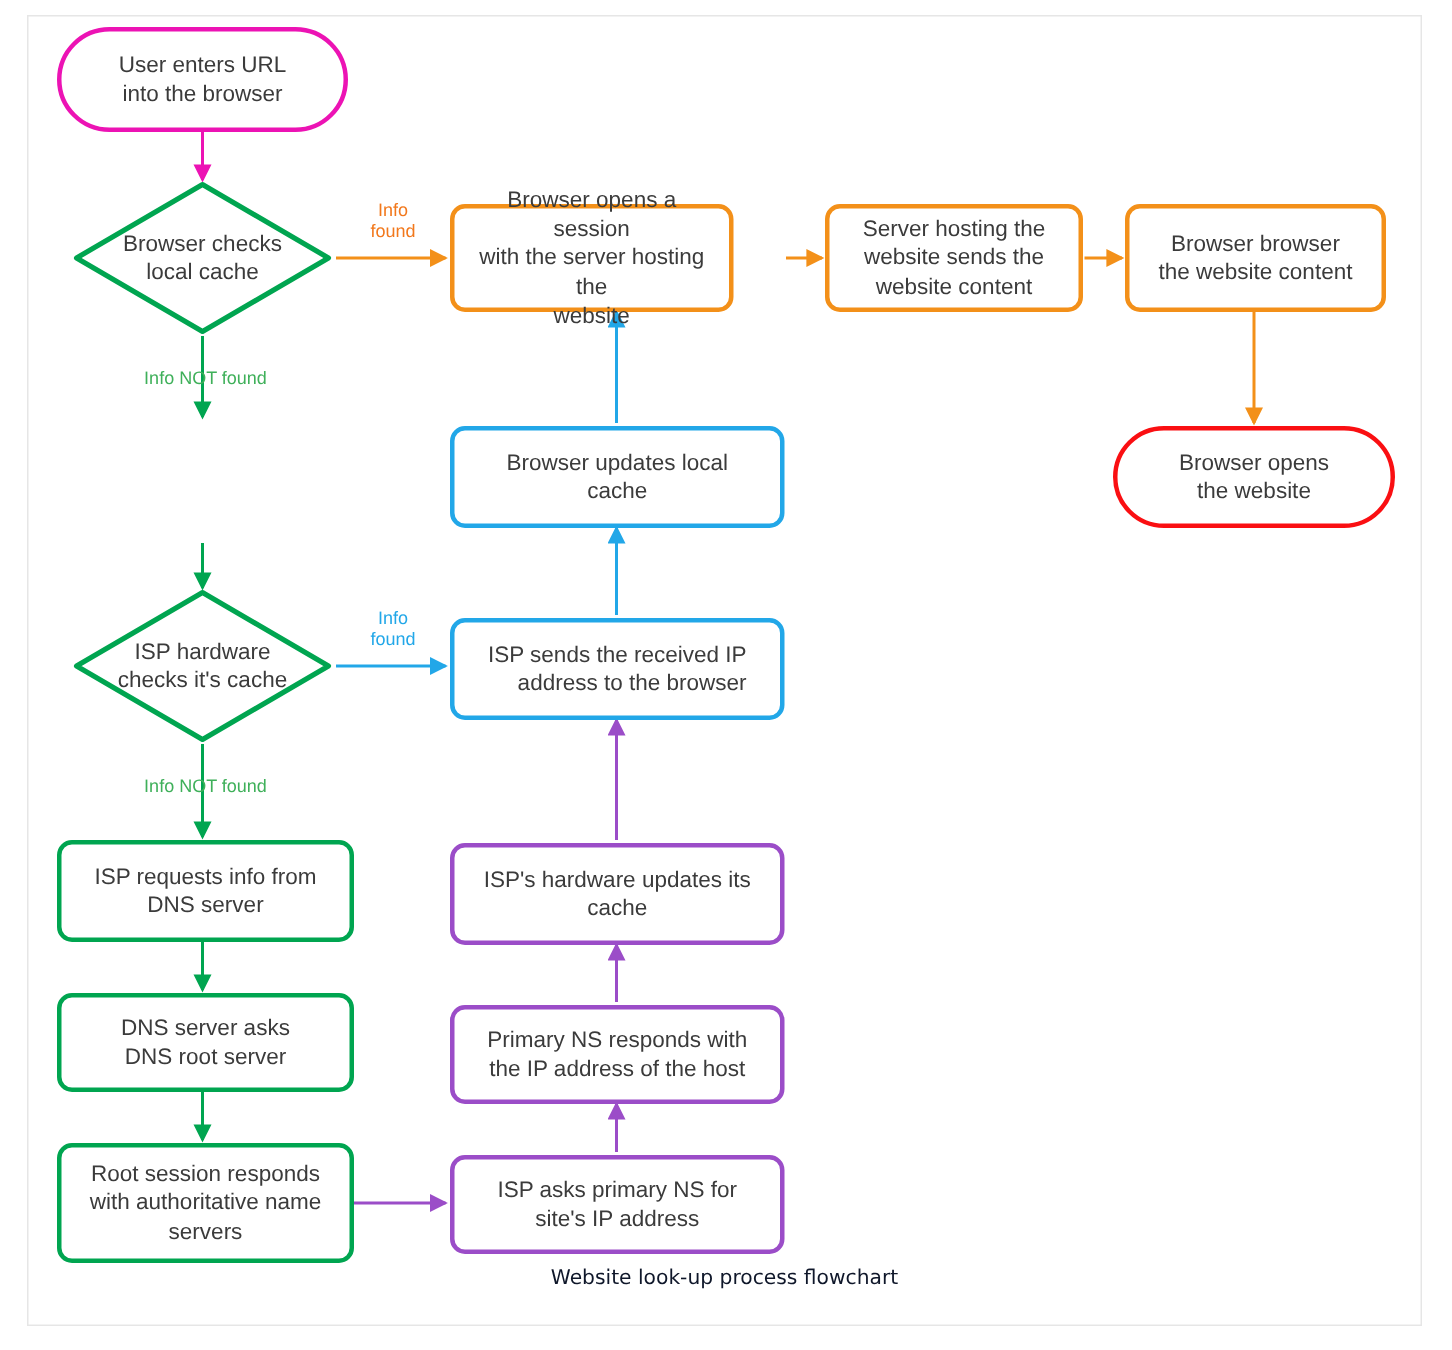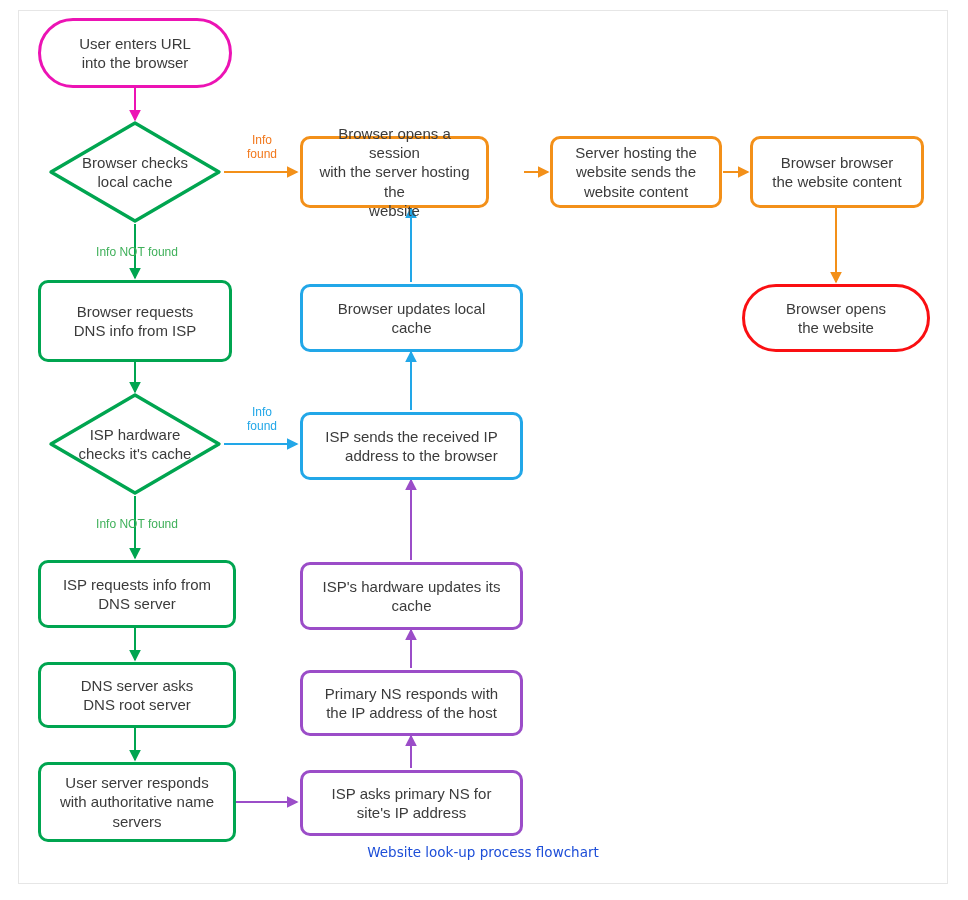--- a/index.html
+++ b/index.html
@@ -94,21 +94,21 @@
   .el-blue   { color: #22a7e8; }
   .el-green  { color: #3fb05a; }
 
   .caption {
     position: absolute;
     left: 18px;
     top: 844px;
     width: 930px;
     text-align: center;
     font-size: 13.5px;
-    color: #1d4ed8;
+    color: #0f172a;
     font-family: "DejaVu Sans", sans-serif;
   }
 </style>
 </head>
 <body>
 
 <div id="canvas">
   <div class="card-border"></div>
 
   <svg class="flow" viewBox="0 0 968 900">
@@ -171,45 +171,41 @@
   </div>
 
   <div class="diamond-wrap" style="left:48px; top:120px; width:174px; height:104px;">
     <svg width="174" height="104" viewBox="0 0 174 104">
       <polygon points="87,3 171,52 87,101 3,52" fill="#ffffff" stroke="#00a550" stroke-width="3.4" stroke-linejoin="round"></polygon>
     </svg>
     <div class="diamond-label" style="white-space: pre-line;">Browser checks
 local cache</div>
   </div>
 
-  <div class="node n-rect c-green" style="left:38px; top:280px; width:194px; height:82px;">
-    <span style="white-space: pre-line;">Browser requests
-DNS info from ISP</span>
-  </div>
 
   <div class="diamond-wrap" style="left:48px; top:392px; width:174px; height:104px;">
     <svg width="174" height="104" viewBox="0 0 174 104">
       <polygon points="87,3 171,52 87,101 3,52" fill="#ffffff" stroke="#00a550" stroke-width="3.4" stroke-linejoin="round"></polygon>
     </svg>
     <div class="diamond-label" style="white-space: pre-line;">ISP hardware
 checks it's cache</div>
   </div>
 
   <div class="node n-rect c-green" style="left:38px; top:560px; width:198px; height:68px;">
     <span style="white-space: pre-line;">ISP requests info from
 DNS server</span>
   </div>
 
   <div class="node n-rect c-green" style="left:38px; top:662px; width:198px; height:66px;">
     <span style="white-space: pre-line;">DNS server asks
 DNS root server</span>
   </div>
 
   <div class="node n-rect c-green" style="left:38px; top:762px; width:198px; height:80px;">
-    <span style="white-space: pre-line;">User server responds
+    <span style="white-space: pre-line;">Root session responds
 with authoritative name
 servers</span>
   </div>
 
   <div class="node n-rect c-purple" style="left:300px; top:770px; width:223px; height:66px;">
     <span style="white-space: pre-line;">ISP asks primary NS for
 site's IP address</span>
   </div>
 
   <div class="node n-rect c-purple" style="left:300px; top:670px; width:223px; height:66px;">

